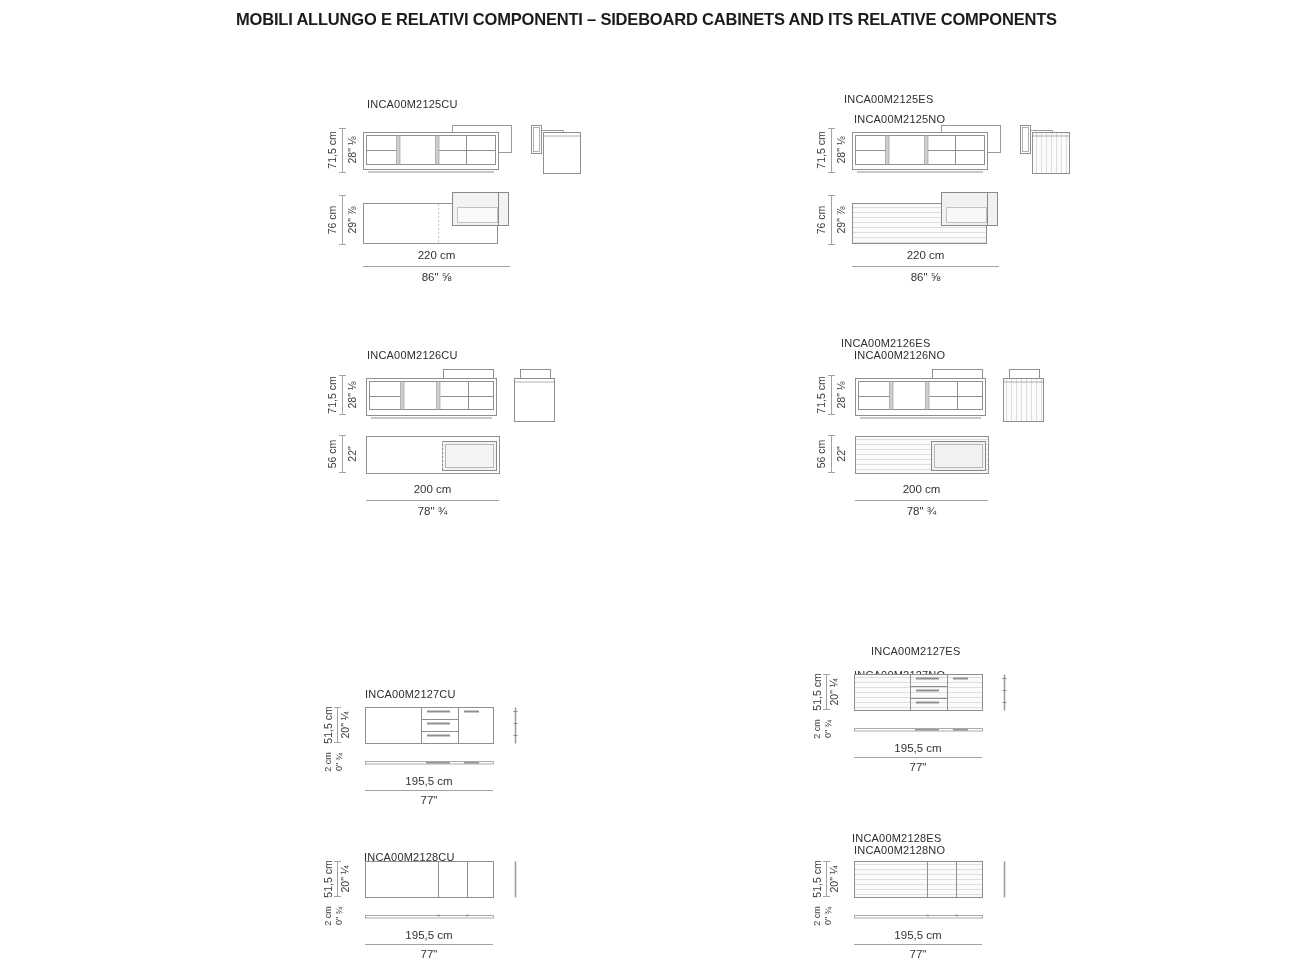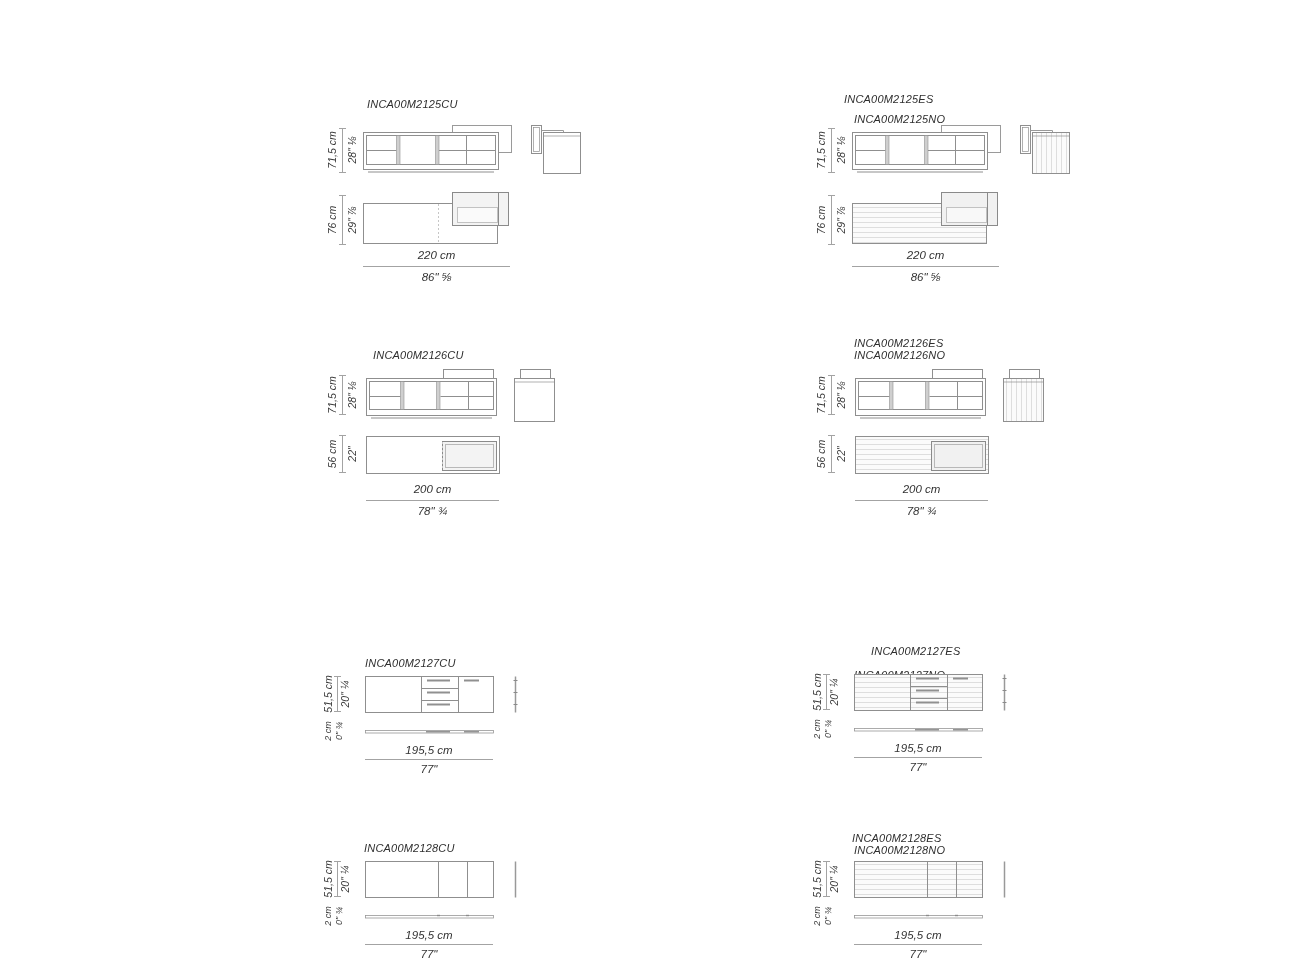--- a/index.html
+++ b/index.html
@@ -1,20 +1,20 @@
 <!DOCTYPE html>
 <html><head>
 <meta charset="utf-8">
 <style>
   html,body{margin:0;padding:0;background:#ffffff;}
   .canvas{position:relative;width:1293px;height:970px;background:#ffffff;
           font-family:"Liberation Sans",sans-serif;color:#333;overflow:hidden;}
   .title{position:absolute;top:10px;left:0;width:100%;text-align:center;
          font-size:16.5px;font-weight:700;color:#1b1b1b;letter-spacing:-0.2px;}
-  .block{position:absolute;font-style:italic;}
+  .block{position:absolute;}
   .code{position:absolute;font-size:11px;color:#2e2e2e;letter-spacing:0.2px;white-space:nowrap;}
   .vtext{position:absolute;transform:translate(-50%,-50%) rotate(-90deg);
          white-space:nowrap;font-size:10.5px;color:#3a3a3a;}
   .vtext.small{font-size:9px;}
   .vline{position:absolute;width:1px;background:#a3a3a3;}
   .vline::before,.vline::after{content:"";position:absolute;left:-3px;width:7px;height:1px;background:#a3a3a3;}
   .vline::before{top:0;}
   .vline::after{bottom:0;}
   .hline{position:absolute;height:1px;background:#a3a3a3;}
   .hdim-cm,.hdim-in{position:absolute;text-align:center;font-size:11.5px;color:#333;white-space:nowrap;}
@@ -31,20 +31,21 @@
         <rect width="6" height="5" fill="#fbfbfb"></rect>
         <line x1="0" y1="2.5" x2="6" y2="2.5" stroke="#dedede" stroke-width="1"></line>
       </pattern>
       <pattern id="pat-v" width="5" height="6" patternUnits="userSpaceOnUse">
         <rect width="5" height="6" fill="#fbfbfb"></rect>
         <line x1="2.5" y1="0" x2="2.5" y2="6" stroke="#dedede" stroke-width="1"></line>
       </pattern>
     </defs>
   </svg>
 
+  <div class="title">MOBILI ALLUNGO E RELATIVI COMPONENTI – SIDEBOARD CABINETS AND ITS RELATIVE COMPONENTS</div>
 
   <div class="block" style="left:320px;top:85px;width:290px;height:215px">
     <div class="code" style="left:47px;top:13px">INCA00M2125CU</div>
     <div class="vtext" style="left:12px;top:65px">71,5 cm</div>
     <div class="vline" style="left:22px;top:43px;height:45px"></div>
     <div class="vtext" style="left:32px;top:65px">28" ⅛</div>
     <div class="vtext" style="left:12px;top:135px">76 cm</div>
     <div class="vline" style="left:22px;top:110px;height:50px"></div>
     <div class="vtext" style="left:32px;top:135px">29" ⅞</div>
     <svg class="art" width="245" height="150" style="left:40px;top:35px">
@@ -113,21 +114,21 @@
         <line x1="138.5" y1="72.5" x2="138.5" y2="105.5" stroke="#8a8a8a"></line>
         <rect x="97.5" y="87.5" width="40" height="15" fill="#f8f8f8" stroke="#c2c2c2"></rect>
       </g>
     </svg>
     <div class="hdim-cm" style="left:43px;top:164px;width:147px">220 cm</div>
     <div class="hline" style="left:43px;top:181px;width:147px"></div>
     <div class="hdim-in" style="left:43px;top:186px;width:147px">86" ⅝</div>
   </div>
 
   <div class="block" style="left:320px;top:337px;width:290px;height:190px">
-    <div class="code" style="left:53px;top:12px">INCA00M2126CU</div>
+    <div class="code" style="left:47px;top:12px">INCA00M2126CU</div>
     <div class="vtext" style="left:12px;top:58px">71,5 cm</div>
     <div class="vline" style="left:22px;top:38px;height:40px"></div>
     <div class="vtext" style="left:32px;top:58px">28" ⅛</div>
     <div class="vtext" style="left:12px;top:117px">56 cm</div>
     <div class="vline" style="left:22px;top:98px;height:38px"></div>
     <div class="vtext" style="left:32px;top:117px">22"</div>
     <svg class="art" width="245" height="150" style="left:40px;top:30px">
       <g stroke-width="1">
         <rect x="83.5" y="2.5" width="50" height="9" fill="#fff" stroke="#8f8f8f"></rect>
         <rect x="6.5" y="11.5" width="130" height="37" fill="#fff" stroke="#8f8f8f"></rect>
@@ -150,21 +151,21 @@
         <rect x="85.5" y="77.5" width="48" height="23" fill="none" stroke="#b8b8b8"></rect>
         <line x1="82.5" y1="75" x2="82.5" y2="103" stroke="#c6c6c6" stroke-dasharray="2 2"></line>
       </g>
     </svg>
     <div class="hdim-cm" style="left:46px;top:146px;width:133px">200 cm</div>
     <div class="hline" style="left:46px;top:163px;width:133px"></div>
     <div class="hdim-in" style="left:46px;top:168px;width:133px">78" ¾</div>
   </div>
 
   <div class="block" style="left:809px;top:337px;width:290px;height:190px">
-    <div class="code" style="left:45px;top:0px">INCA00M2126ES</div>
+    <div class="code" style="left:32px;top:0px">INCA00M2126ES</div>
     <div class="code" style="left:45px;top:12px">INCA00M2126NO</div>
     <div class="vtext" style="left:12px;top:58px">71,5 cm</div>
     <div class="vline" style="left:22px;top:38px;height:40px"></div>
     <div class="vtext" style="left:32px;top:58px">28" ⅛</div>
     <div class="vtext" style="left:12px;top:117px">56 cm</div>
     <div class="vline" style="left:22px;top:98px;height:38px"></div>
     <div class="vtext" style="left:32px;top:117px">22"</div>
     <svg class="art" width="245" height="150" style="left:40px;top:30px">
       <g stroke-width="1">
         <rect x="83.5" y="2.5" width="50" height="9" fill="#fff" stroke="#8f8f8f"></rect>
@@ -186,21 +187,21 @@
         <rect x="6.5" y="69.5" width="133" height="37" fill="url(#pat-h)" stroke="#8f8f8f"></rect>
         <rect x="82.5" y="74.5" width="54" height="29" fill="#f1f1f1" stroke="#8a8a8a"></rect>
         <rect x="85.5" y="77.5" width="48" height="23" fill="none" stroke="#b8b8b8"></rect>
       </g>
     </svg>
     <div class="hdim-cm" style="left:46px;top:146px;width:133px">200 cm</div>
     <div class="hline" style="left:46px;top:163px;width:133px"></div>
     <div class="hdim-in" style="left:46px;top:168px;width:133px">78" ¾</div>
   </div>
 
-  <div class="block" style="left:320px;top:647px;width:290px;height:140px">
+  <div class="block" style="left:320px;top:678px;width:290px;height:140px">
     <div class="code" style="left:45px;top:10px">INCA00M2127CU</div>
     <div class="vtext" style="left:8px;top:47px">51,5 cm</div>
     <div class="vline" style="left:17px;top:29px;height:36px"></div>
     <div class="vtext" style="left:25px;top:47px">20" ¼</div>
     <div class="vtext small" style="left:8px;top:84px">2 cm</div>
     <div class="vtext small" style="left:19px;top:84px">0" ¾</div>
     <svg class="art" width="250" height="65" style="left:40px;top:25px">
       <g stroke-width="1">
         <rect x="5.5" y="4.5" width="128" height="36" fill="#fff" stroke="#8f8f8f"></rect>
         <line x1="61.5" y1="4.5" x2="61.5" y2="40.5" stroke="#8f8f8f"></line>
@@ -260,21 +261,21 @@
         <line x1="66" y1="59.8" x2="90" y2="59.8" stroke="#8a8a8a" stroke-width="1.4"></line>
         <line x1="104" y1="59.8" x2="119" y2="59.8" stroke="#8a8a8a" stroke-width="1.4"></line>
       </g>
     </svg>
     <div class="hdim-cm" style="left:45px;top:97px;width:128px">195,5 cm</div>
     <div class="hline" style="left:45px;top:112px;width:128px"></div>
     <div class="hdim-in" style="left:45px;top:116px;width:128px">77"</div>
   </div>
 
   <div class="block" style="left:320px;top:832px;width:290px;height:140px">
-    <div class="code" style="left:44px;top:10px">INCA00M2128CU</div>
+    <div class="code" style="left:44px;top:19px">INCA00M2128CU</div>
     <div class="vtext" style="left:8px;top:47px">51,5 cm</div>
     <div class="vline" style="left:17px;top:29px;height:36px"></div>
     <div class="vtext" style="left:25px;top:47px">20" ¼</div>
     <div class="vtext small" style="left:8px;top:84px">2 cm</div>
     <div class="vtext small" style="left:19px;top:84px">0" ¾</div>
     <svg class="art" width="250" height="65" style="left:40px;top:25px">
       <g stroke-width="1">
         <rect x="5.5" y="4.5" width="128" height="36" fill="#fff" stroke="#8f8f8f"></rect>
         <line x1="78.5" y1="4.5" x2="78.5" y2="40.5" stroke="#8f8f8f"></line>
         <line x1="107.5" y1="4.5" x2="107.5" y2="40.5" stroke="#8f8f8f"></line>

